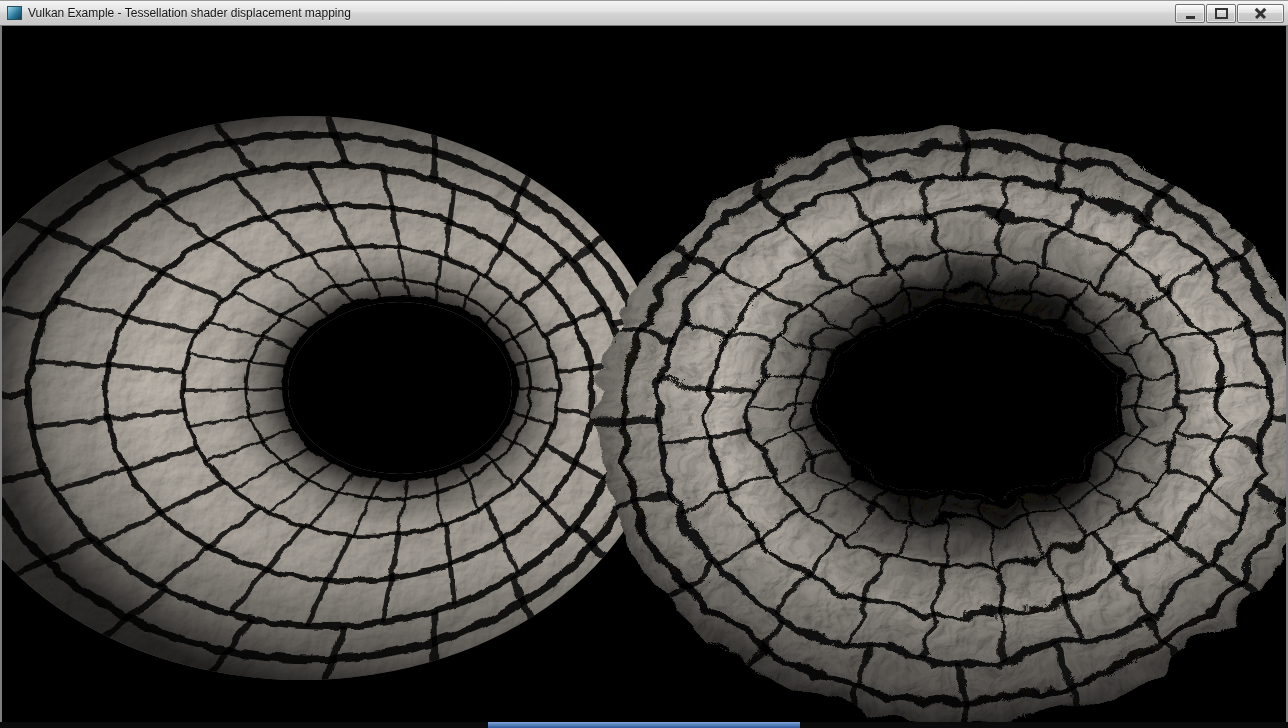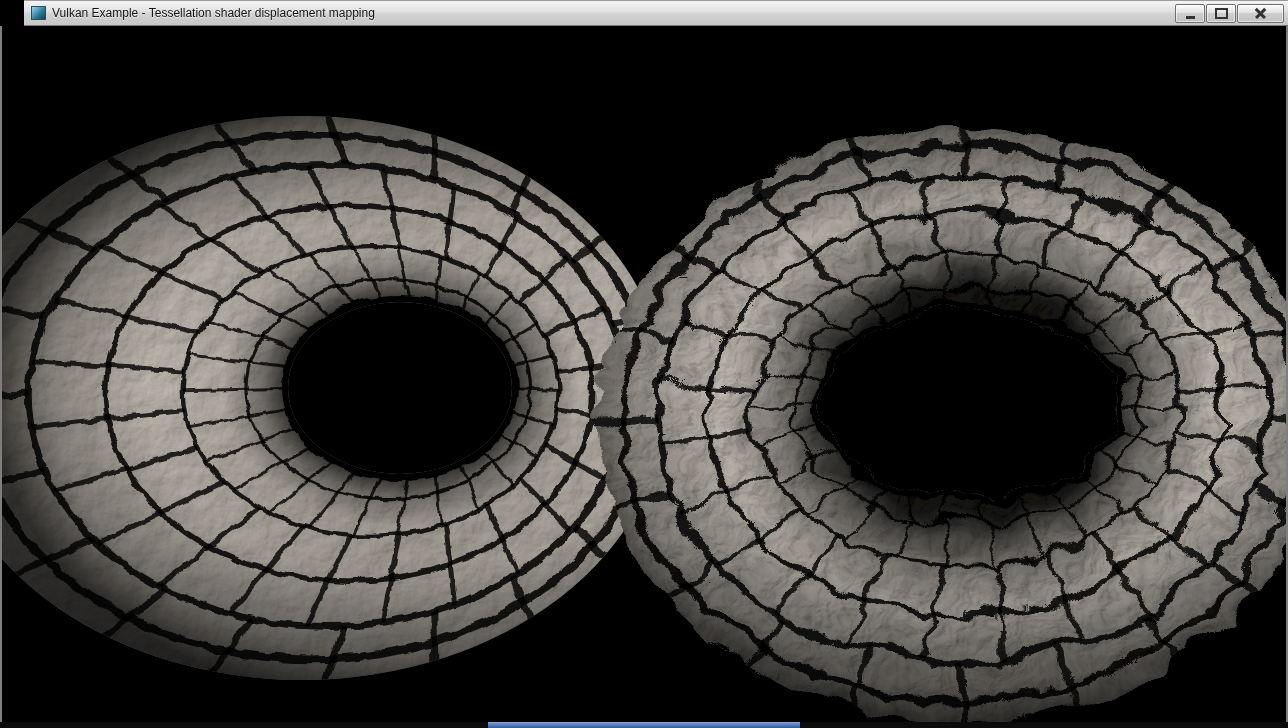--- a/index.html
+++ b/index.html
@@ -1,21 +1,21 @@
 <!DOCTYPE html>
 <html><head>
 <meta charset="utf-8">
 <style>
   html,body{margin:0;padding:0;background:#2a2a2a;font-family:"Liberation Sans", sans-serif;}
   .window{width:1288px;height:728px;box-sizing:border-box;display:flex;flex-direction:column;overflow:hidden;background:#000;}
 
   
   .titlebar{height:26px;box-sizing:border-box;display:flex;align-items:center;padding:0 4px 0 7px;
     background:linear-gradient(#f4f4f4,#e3e3e3 40%,#d2d2d2 55%,#c7c7c7);
-    border-top:1px solid #9b9b9b;border-bottom:1px solid #7a7a7a;margin-left:24px;}
+    border-top:1px solid #9b9b9b;border-bottom:1px solid #7a7a7a;}
   .win-icon{width:15px;height:14px;margin-right:6px;flex:0 0 auto;
     background:linear-gradient(135deg,#9fd9ea 0%,#2d7d9e 55%,#123c52 100%);
     border:1px solid #27515f;box-sizing:border-box;}
   .title-text{font-size:12px;color:#141414;white-space:nowrap;text-shadow:0 1px 0 rgba(255,255,255,.6);}
   .controls{display:flex;align-items:center;margin-left:auto;}
   .wbtn{width:30px;height:19px;box-sizing:border-box;border:1px solid #6e6e6e;border-radius:2px;margin-left:1px;
     background:linear-gradient(#fcfcfc,#e2e2e2 45%,#cecece 50%,#c2c2c2);
     box-shadow:inset 0 0 0 1px rgba(255,255,255,.55);
     display:flex;align-items:center;justify-content:center;cursor:default;}
   .wbtn.close{width:47px;}

